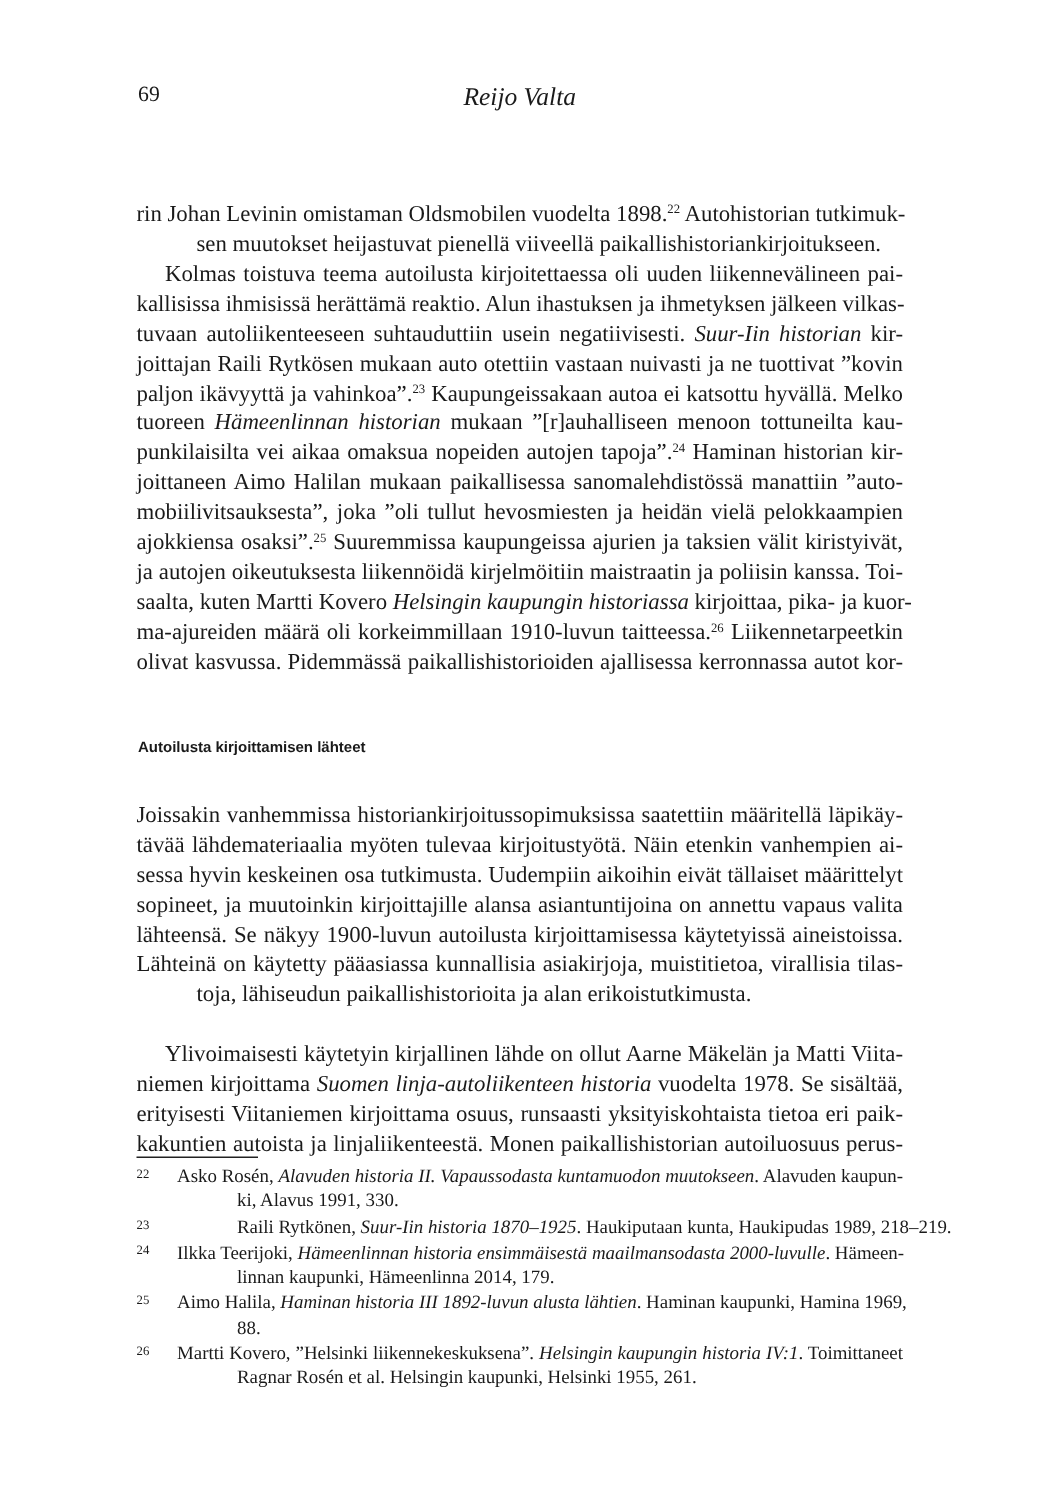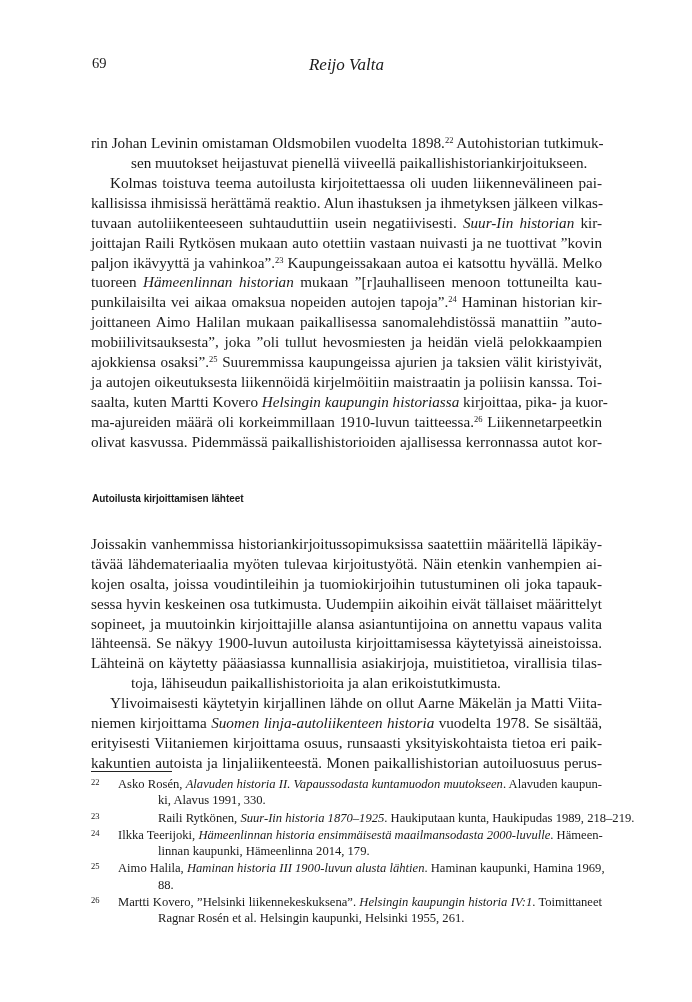--- a/index.html
+++ b/index.html
@@ -52,21 +52,20 @@
     <span class="line"><span>saalta, kuten Martti Kovero </span><i>Helsingin kaupungin historiassa</i><span> kirjoittaa, pika- ja kuor-</span></span>
     <span class="line"><span>ma-ajureiden määrä oli korkeimmillaan 1910-luvun taitteessa.</span><sup>26</sup><span> Liikennetarpeetkin</span></span>
     <span class="line">olivat kasvussa. Pidemmässä paikallishistorioiden ajallisessa kerronnassa autot kor-</span>
   </div>
 
   <div class="heading" style="top:493px;">Autoilusta kirjoittamisen lähteet</div>
 
   <div class="body-text" style="top:534px;">
     <span class="line">Joissakin vanhemmissa historiankirjoitussopimuksissa saatettiin määritellä läpikäy-</span>
     <span class="line">tävää lähdemateriaalia myöten tulevaa kirjoitustyötä. Näin etenkin vanhempien ai-</span>
-    <span class="line">kojen osalta, joissa voudintileihin ja tuomiokirjoihin tutustuminen oli joka tapauk-</span>
     <span class="line">sessa hyvin keskeinen osa tutkimusta. Uudempiin aikoihin eivät tällaiset määrittelyt</span>
     <span class="line">sopineet, ja muutoinkin kirjoittajille alansa asiantuntijoina on annettu vapaus valita</span>
     <span class="line">lähteensä. Se näkyy 1900-luvun autoilusta kirjoittamisessa käytetyissä aineistoissa.</span>
     <span class="line">Lähteinä on käytetty pääasiassa kunnallisia asiakirjoja, muistitietoa, virallisia tilas-</span>
     <span class="line last">toja, lähiseudun paikallishistorioita ja alan erikoistutkimusta.</span>
   </div>
 
   <div class="body-text" style="top:693px;">
     <span class="line indent">Ylivoimaisesti käytetyin kirjallinen lähde on ollut Aarne Mäkelän ja Matti Viita-</span>
     <span class="line"><span>niemen kirjoittama </span><i>Suomen linja-autoliikenteen historia</i><span> vuodelta 1978. Se sisältää,</span></span>
@@ -86,21 +85,21 @@
       <span class="fn-num">23</span>
       <span class="line last"><span>Raili Rytkönen, </span><i>Suur-Iin historia 1870–1925</i><span>. Haukiputaan kunta, Haukipudas 1989, 218–219.</span></span>
     </div>
     <div class="fn">
       <span class="fn-num">24</span>
       <span class="line"><span>Ilkka Teerijoki, </span><i>Hämeenlinnan historia ensimmäisestä maailmansodasta 2000-luvulle</i><span>. Hämeen-</span></span>
       <span class="line last">linnan kaupunki, Hämeenlinna 2014, 179.</span>
     </div>
     <div class="fn">
       <span class="fn-num">25</span>
-      <span class="line"><span>Aimo Halila, </span><i>Haminan historia III 1900-luvun alusta lähtien</i><span>. Haminan kaupunki, Hamina 1969,</span></span>
+      <span class="line"><span>Aimo Halila, </span><i>Haminan historia III 1892-luvun alusta lähtien</i><span>. Haminan kaupunki, Hamina 1969,</span></span>
       <span class="line last">88.</span>
     </div>
     <div class="fn">
       <span class="fn-num">26</span>
       <span class="line"><span>Martti Kovero, ”Helsinki liikennekeskuksena”. </span><i>Helsingin kaupungin historia IV:1</i><span>. Toimittaneet</span></span>
       <span class="line last">Ragnar Rosén et al. Helsingin kaupunki, Helsinki 1955, 261.</span>
     </div>
   </div>
 
 </div>

